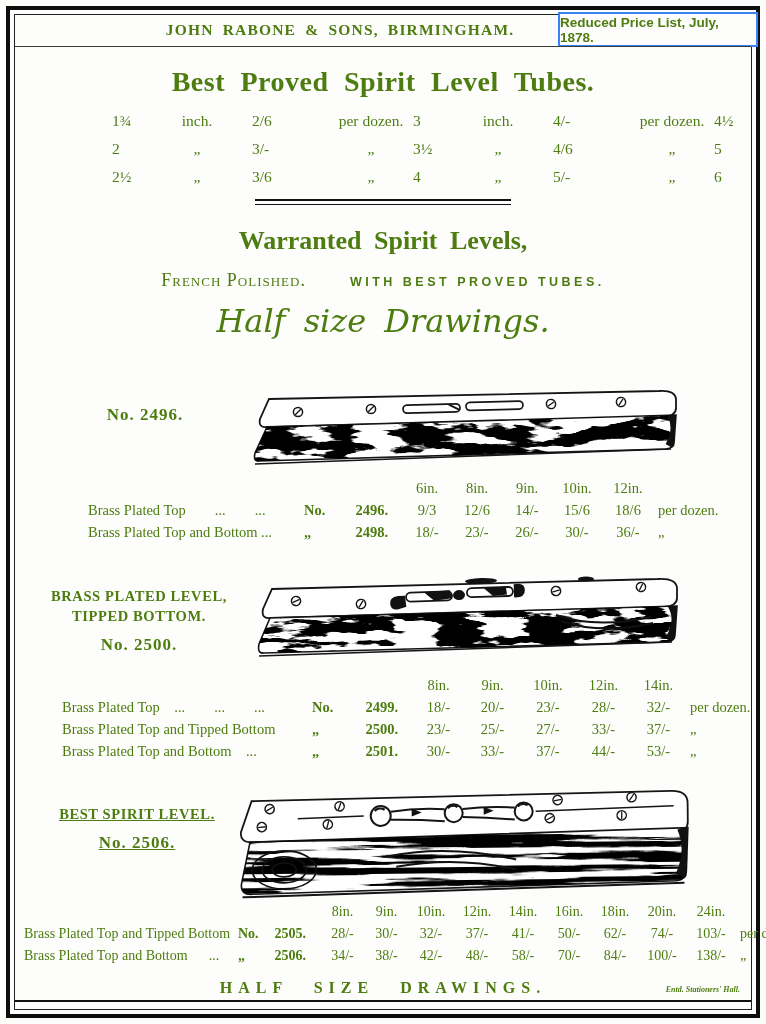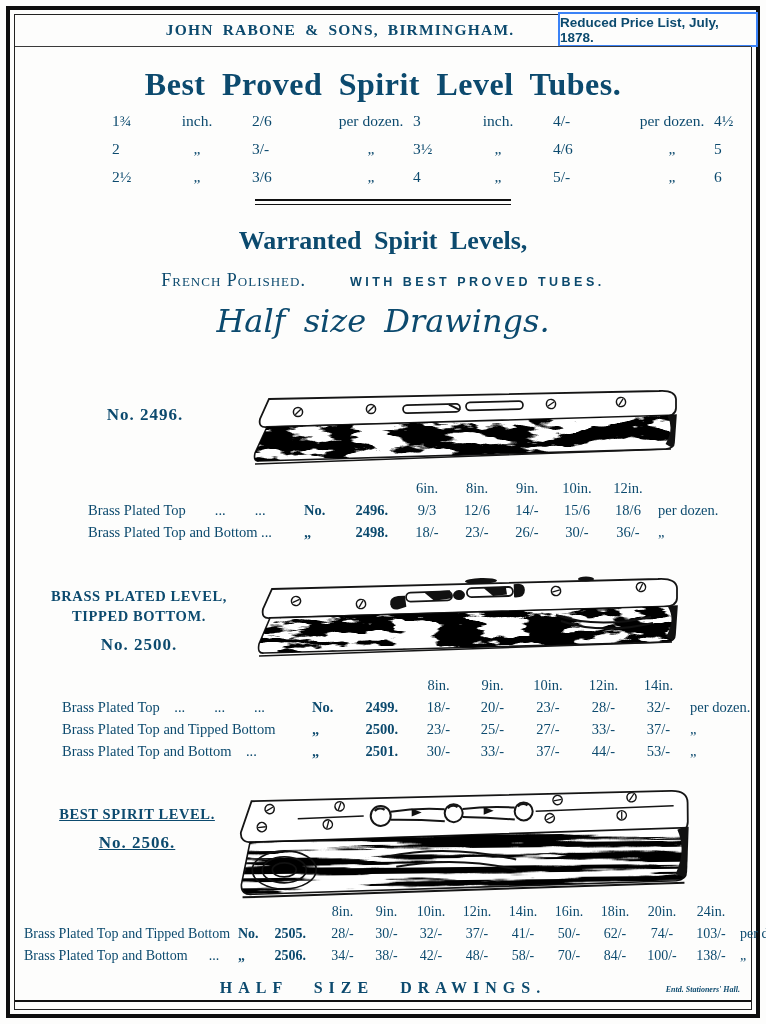--- a/index.html
+++ b/index.html
@@ -1,29 +1,29 @@
 <!DOCTYPE html>
 <html><head>
 <meta charset="utf-8">
 <style>
   html,body{margin:0;padding:0;background:#e8e8e6;}
   .page{position:relative;width:766px;height:1024px;background:#fdfdfc;margin:0 auto;
-        font-family:"Liberation Serif","DejaVu Serif",serif;color:#0c4a6e;overflow:hidden;}
+        font-family:"Liberation Serif","DejaVu Serif",serif;color:#4d7c0f;overflow:hidden;}
   .frame-outer{position:absolute;inset:6px;border:4px solid #0e0e0e;pointer-events:none;}
   .frame-inner{position:absolute;inset:14px;border:1px solid #222;pointer-events:none;}
 
   .header-title{position:absolute;top:21px;left:40px;width:600px;text-align:center;
         font-weight:bold;font-size:15.5px;letter-spacing:1.2px;word-spacing:4px;}
   .badge-box{position:absolute;left:558px;top:12px;width:196px;height:31px;border:2px solid #3b82f6;
         background:#fdfdfc;display:flex;align-items:center;justify-content:center;
         font-family:"Liberation Sans",sans-serif;font-weight:bold;font-size:13.5px;}
   .header-rule{position:absolute;top:46px;left:15px;right:15px;border-top:1.5px solid #3a3a3a;}
 
   .tubes-title{position:absolute;top:66px;left:0;right:0;text-align:center;
-        font-weight:bold;font-size:32px;word-spacing:8px;letter-spacing:.5px;}
+        font-weight:bold;font-size:28px;word-spacing:8px;letter-spacing:.5px;}
   .tubes-table{position:absolute;top:112px;left:112px;right:58px;display:flex;justify-content:space-between;}
   .tube-col{display:flex;flex-direction:column;}
   .tube-row{display:flex;height:28px;align-items:baseline;font-size:15.5px;gap:31px;}
   .t-size{width:30px;}
   .t-sunit{width:48px;text-align:center;}
   .t-price{width:46px;}
   .t-punit{width:84px;text-align:center;}
 
   .divider{position:absolute;top:199px;left:255px;width:256px;height:3px;
         border-top:2.5px solid #111;border-bottom:1px solid #111;}

